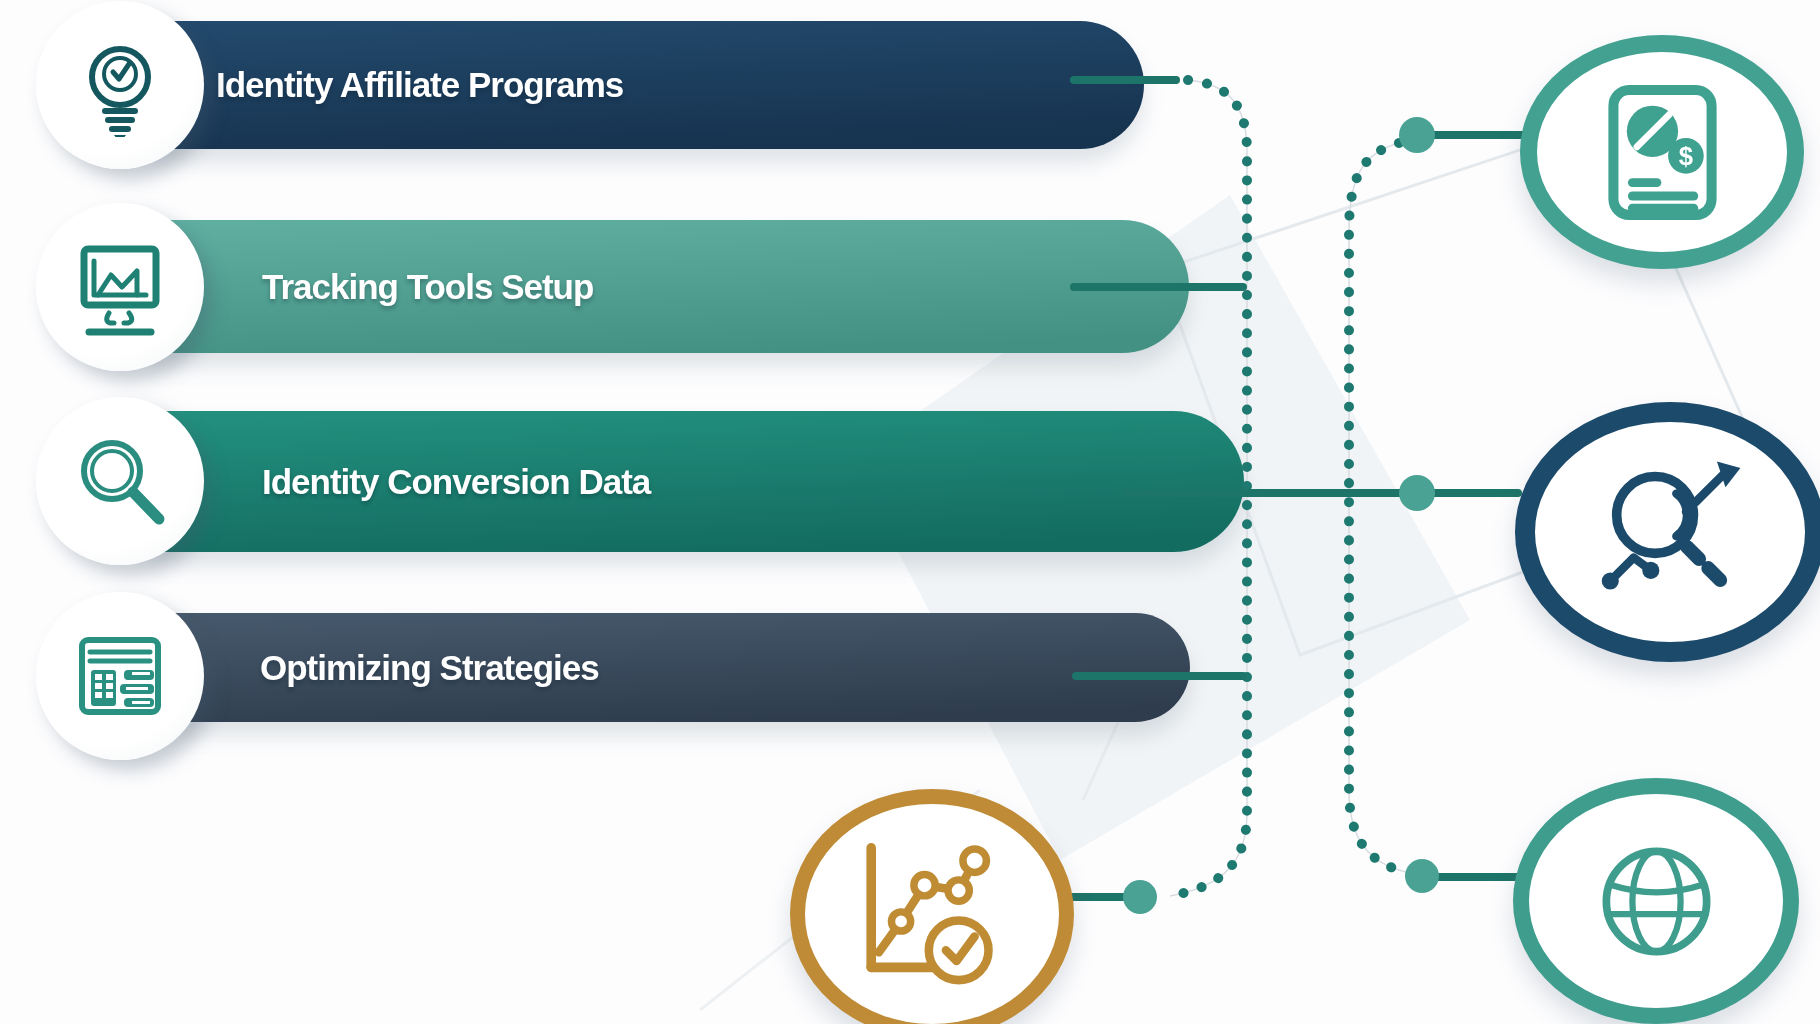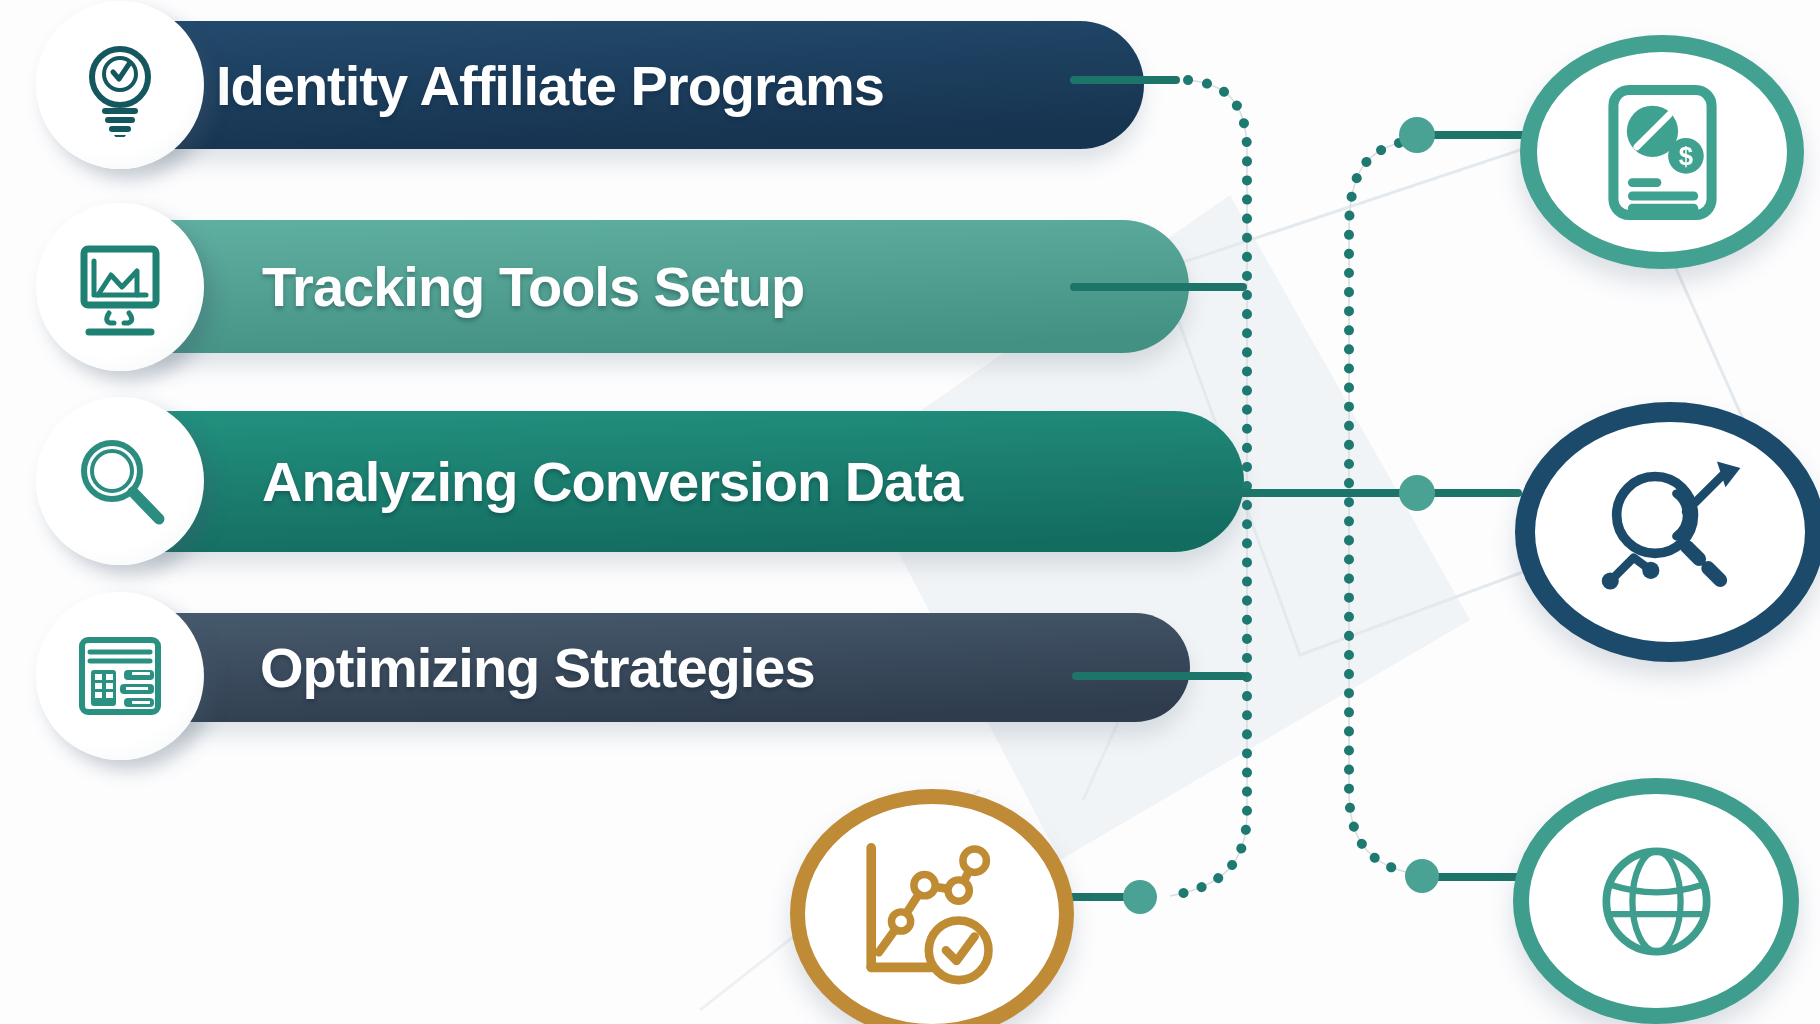--- a/index.html
+++ b/index.html
@@ -5,21 +5,21 @@
   html,body{margin:0;padding:0;background:#ffffff;}
   #canvas{position:relative;width:1820px;height:1024px;overflow:hidden;
           background:#fdfdfe;font-family:"Liberation Sans",sans-serif;}
   svg{display:block;}
   .layer{position:absolute;left:0;top:0;width:1820px;height:1024px;pointer-events:none;}
 
   
   .bar{position:absolute;left:150px;display:flex;align-items:center;
        border-radius:0 999px 999px 0;
        box-shadow:0 14px 20px rgba(90,110,130,.18);}
-  .bar-label{color:#ffffff;font-weight:700;font-size:56px;letter-spacing:-1px;
+  .bar-label{color:#ffffff;font-weight:700;font-size:35px;letter-spacing:-1px;
              white-space:nowrap;text-shadow:0 3px 4px rgba(10,25,40,.30);}
   .bar1{top:21px;height:128px;width:928px;padding-left:66px;
         background:linear-gradient(178deg,#234a6d 0%,#16334f 90%);}
   .bar2{top:220px;height:133px;width:927px;padding-left:112px;
         background:linear-gradient(178deg,#60b0a2 0%,#439183 90%);text-align:right;}
   .bar3{top:411px;height:141px;width:982px;padding-left:112px;
         background:linear-gradient(178deg,#23917f 0%,#136c60 90%);}
   .bar4{top:613px;height:109px;width:930px;padding-left:110px;
         background:linear-gradient(178deg,#475a6d 0%,#2e3c4d 90%);}
 
@@ -51,21 +51,21 @@
     <polyline points="700,1010 980,790" fill="none" stroke="#eef1f3" stroke-width="3"></polyline>
   </svg>
 
   <div class="bar bar1">
     <span class="bar-label">Identity Affiliate Programs</span>
   </div>
   <div class="bar bar2">
     <span class="bar-label">Tracking Tools Setup</span>
   </div>
   <div class="bar bar3">
-    <span class="bar-label">Analyzing Conversion Data</span>
+    <span class="bar-label">Identity Conversion Data</span>
   </div>
   <div class="bar bar4">
     <span class="bar-label">Optimizing Strategies</span>
   </div>
 
   <svg class="layer" viewBox="0 0 1820 1024">
 
     <path d="M 1188 80 C 1228 84 1247 104 1247 152 L 1247 812 C 1247 862 1224 886 1170 896" fill="none" stroke="#d7dce0" stroke-width="1.5"></path>
     <path d="M 1399 143 C 1362 153 1349 178 1349 232 L 1349 790 C 1349 840 1369 863 1406 872" fill="none" stroke="#d7dce0" stroke-width="1.5"></path>
 

